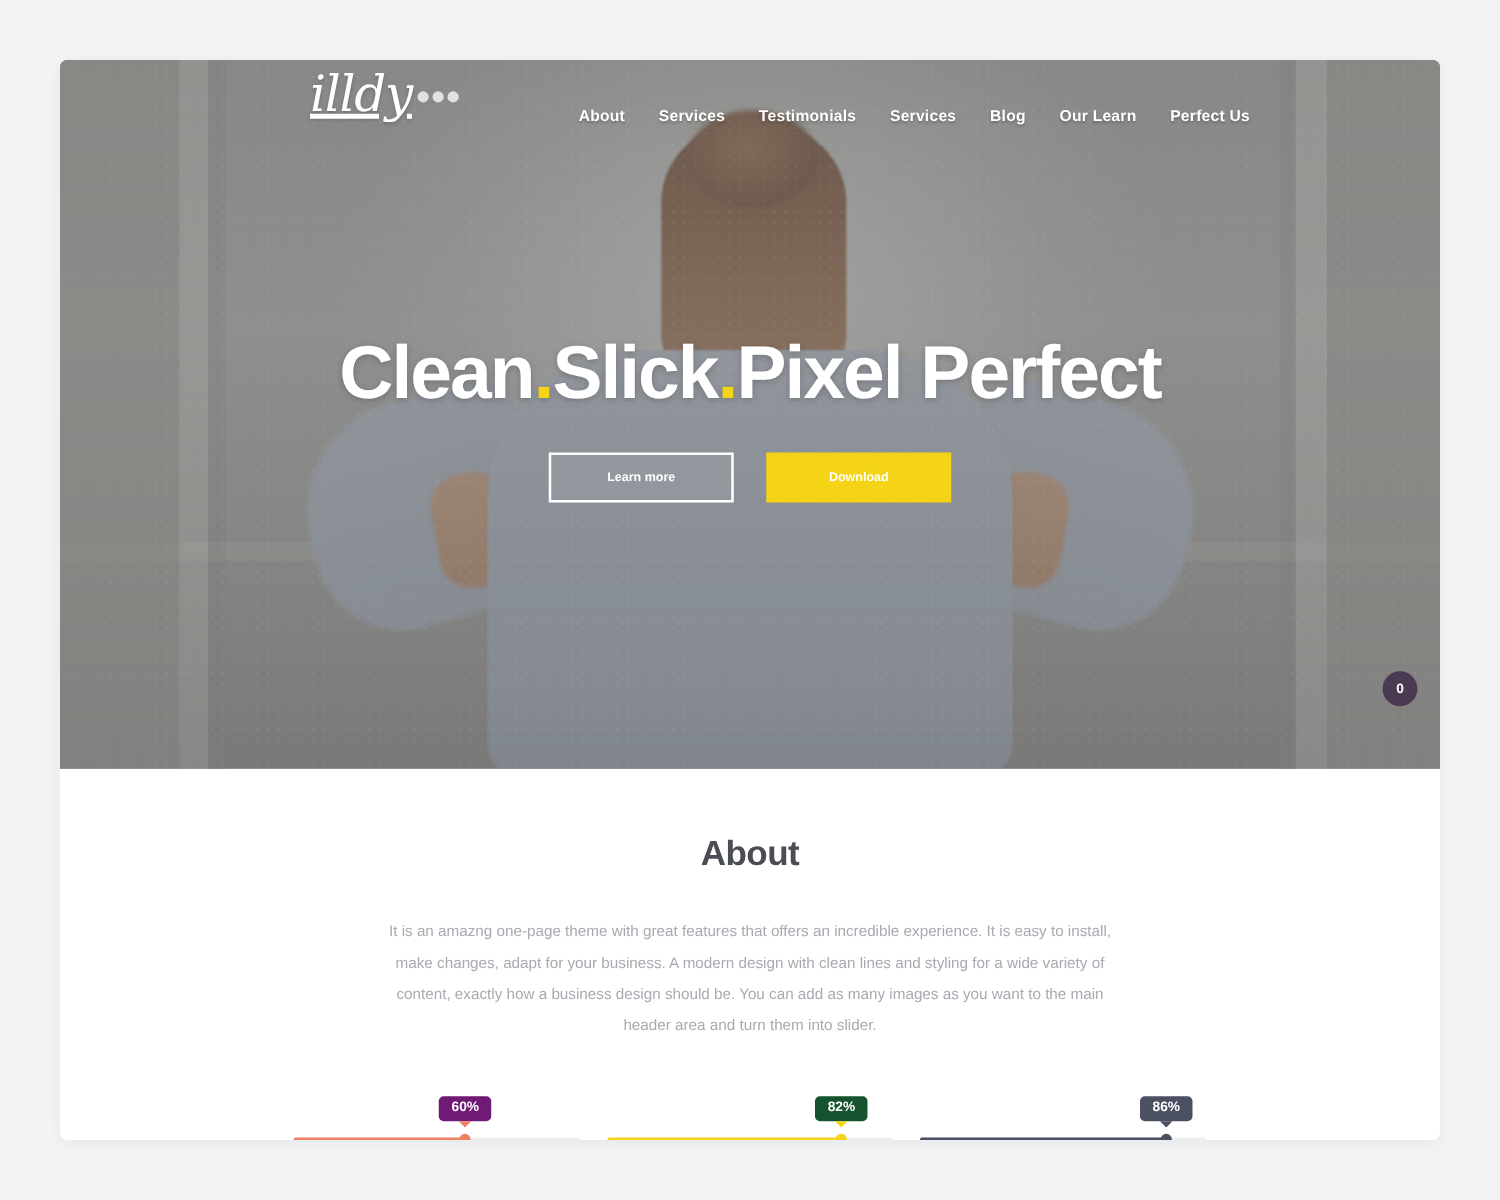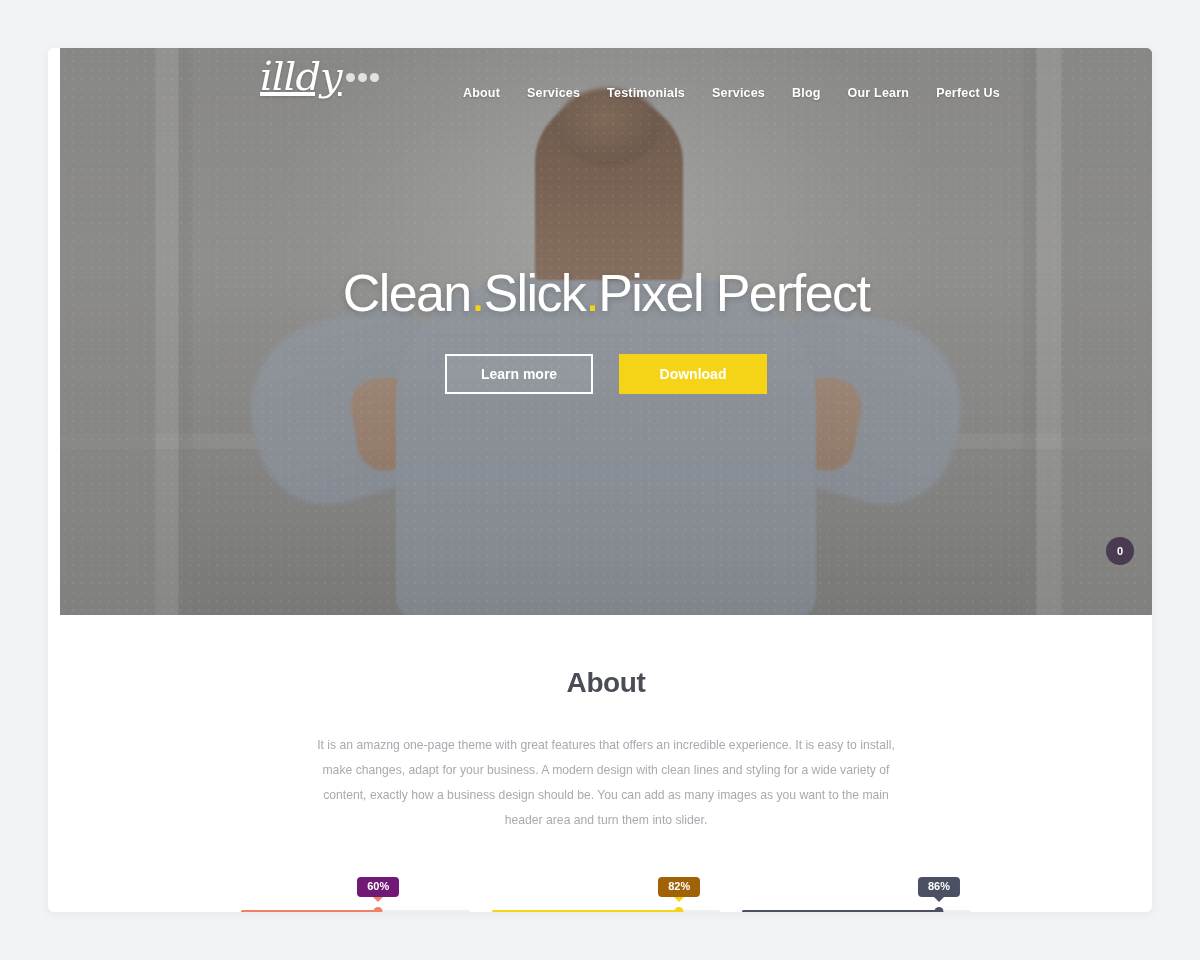--- a/index.html
+++ b/index.html
@@ -15,21 +15,20 @@
   .page-frame {
     position: absolute;
     left: 48px;
     top: 48px;
     width: 1104px;
     height: 864px;
     border-radius: 6px;
     overflow: hidden;
     background: #ffffff;
     box-shadow: 0 2px 12px rgba(0,0,0,0.05);
-    padding-left: 12px;
   }
 
   
   .hero {
     position: relative;
     width: 100%;
     height: 567px;
     overflow: hidden;
     background: #8e9194;
   }
@@ -185,22 +184,22 @@
 
   .hero-content {
     position: absolute;
     left: 0; right: 0;
     top: 218px;
     text-align: center;
     padding: 0 120px;
   }
   .hero-title {
     color: #ffffff;
-    font-size: 52px;
-    font-weight: normal;
+    font-size: 60px;
+    font-weight: bold;
     letter-spacing: -1.6px;
     line-height: 1.05;
     text-shadow: 0 2px 6px rgba(0,0,0,.2);
   }
   .hero-title .dot { color: #f5d417; }
 
   .hero-sub {
     margin: 22px auto 0;
     max-width: 470px;
     color: #ffffff;
@@ -214,21 +213,21 @@
     display: flex;
     justify-content: center;
     gap: 26px;
   }
   .btn {
     display: flex;
     align-items: center;
     justify-content: center;
     width: 148px;
     height: 40px;
-    font-size: 14px;
+    font-size: 10px;
     font-weight: bold;
     color: #ffffff;
     border: 0;
     cursor: pointer;
     font-family: inherit;
   }
   .btn-outline {
     background: rgba(255,255,255,0.06);
     border: 2px solid #ffffff;
   }
@@ -388,21 +387,21 @@
       <div class="skill">
         <div class="skill-bubble" id="bub0" style="background: #701a75; color: rgb(239, 130, 100); left: 60%; -webkit-text-fill-color: rgb(255, 255, 255);">60%</div>
         <div class="skill-track">
           <div class="skill-fill" id="fill0" style="background: rgb(239, 130, 100); width: 60%;"></div>
           <div class="skill-knob" id="knob0" style="background: rgb(239, 130, 100); left: 60%;"></div>
         </div>
 
       </div>
 
       <div class="skill">
-        <div class="skill-bubble" id="bub1" style="background: #a16207; color: rgb(245, 212, 23); left: 82%; -webkit-text-fill-color: rgb(255, 255, 255);">82%</div>
+        <div class="skill-bubble" id="bub1" style="background: #14532d; color: rgb(245, 212, 23); left: 82%; -webkit-text-fill-color: rgb(255, 255, 255);">82%</div>
         <div class="skill-track">
           <div class="skill-fill" id="fill1" style="background: rgb(245, 212, 23); width: 82%;"></div>
           <div class="skill-knob" id="knob1" style="background: rgb(245, 212, 23); left: 82%;"></div>
         </div>
 
       </div>
 
       <div class="skill">
         <div class="skill-bubble" id="bub2" style="background: rgb(76, 80, 99); color: rgb(76, 80, 99); left: 86%; -webkit-text-fill-color: rgb(255, 255, 255);">86%</div>
         <div class="skill-track">

